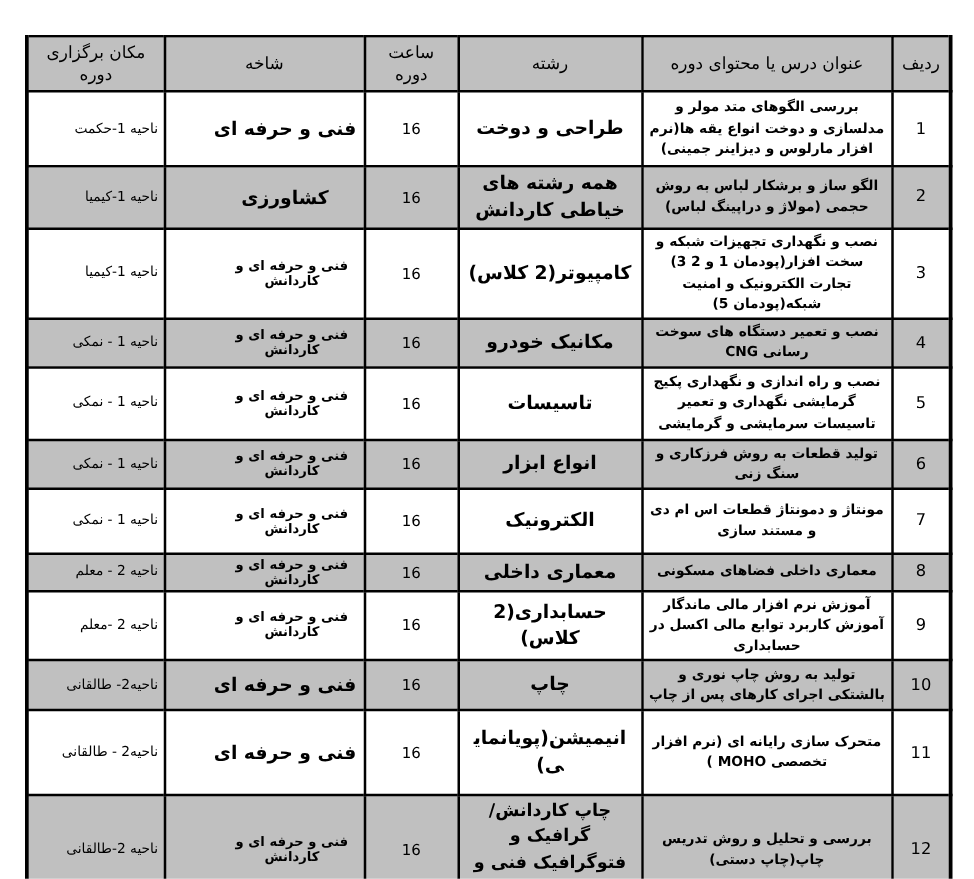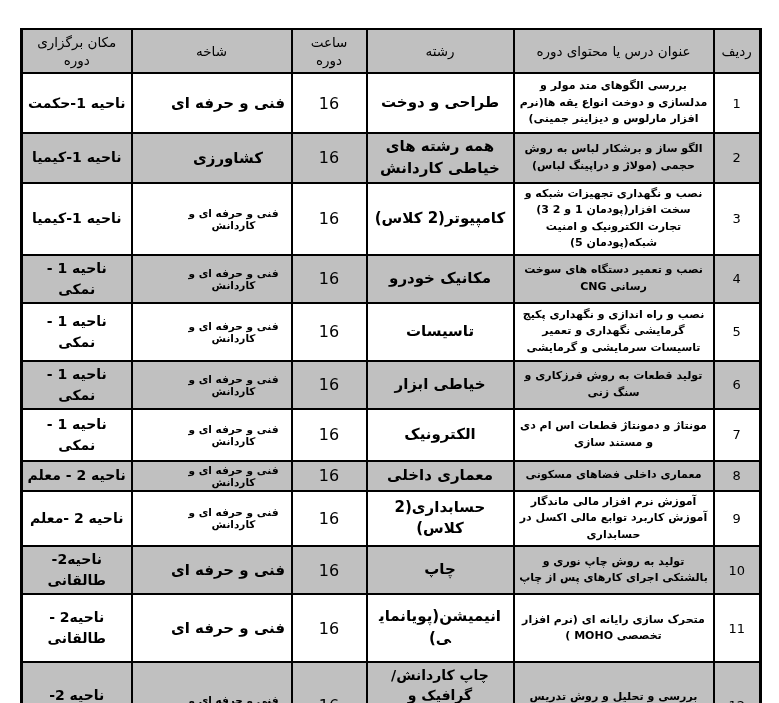--- a/index.html
+++ b/index.html
@@ -40,28 +40,28 @@
   .course-table thead th {
     background: #c0c0c0;
     font-weight: normal;
     font-size: 13.5px;
     height: 38px;
     line-height: 1.35;
   }
   tr.shaded td { background: #c0c0c0; }
 
   td.no    { font-size: 13px; font-weight: normal; }
-  td.hours { font-size: 16px; font-weight: normal; }
+  td.hours { font-size: 12px; font-weight: normal; }
   td.title { font-weight: bold; font-size: 11px; line-height: 1.5; }
   td.field { font-weight: bold; font-size: 15px; line-height: 1.45; }
   td.field.sm { font-size: 14px; }
   td.branch { font-weight: bold; }
   td.branch.lg { font-size: 15px; padding-left: 37px; }
   td.branch.sm { font-size: 10.5px; padding-left: 48px; }
-  td.location { font-weight: bold; font-size: 14px; line-height: 1.5; }
+  td.location { font-weight: normal; font-size: 11px; line-height: 1.5; text-align: right; }
 </style>
 </head>
 <body>
 
 <div class="page">
   <table class="course-table" dir="rtl">
     <colgroup>
       <col style="width:47px">
       <col style="width:200px">
       <col style="width:147px">
@@ -116,21 +116,21 @@
           <td class="no">5</td>
           <td class="title">نصب و راه اندازی و نگهداری پکیج گرمایشی نگهداری و تعمیر تاسیسات سرمایشی و گرمایشی</td>
           <td class="field lg">تاسیسات</td>
           <td class="hours">16</td>
           <td class="branch sm">فنی و حرفه ای و کاردانش</td>
           <td class="location">ناحیه 1 - نمکی</td>
         </tr>
         <tr class="shaded" style="height: 30px;">
           <td class="no">6</td>
           <td class="title">تولید قطعات به روش فرزکاری و سنگ زنی</td>
-          <td class="field lg">خیاطی ابزار</td>
+          <td class="field lg">انواع ابزار</td>
           <td class="hours">16</td>
           <td class="branch sm">فنی و حرفه ای و کاردانش</td>
           <td class="location">ناحیه 1 - نمکی</td>
         </tr>
         <tr style="height: 52px;">
           <td class="no">7</td>
           <td class="title">مونتاژ و دمونتاژ قطعات اس ام دی و مستند سازی</td>
           <td class="field lg">الکترونیک</td>
           <td class="hours">16</td>
           <td class="branch sm">فنی و حرفه ای و کاردانش</td>

